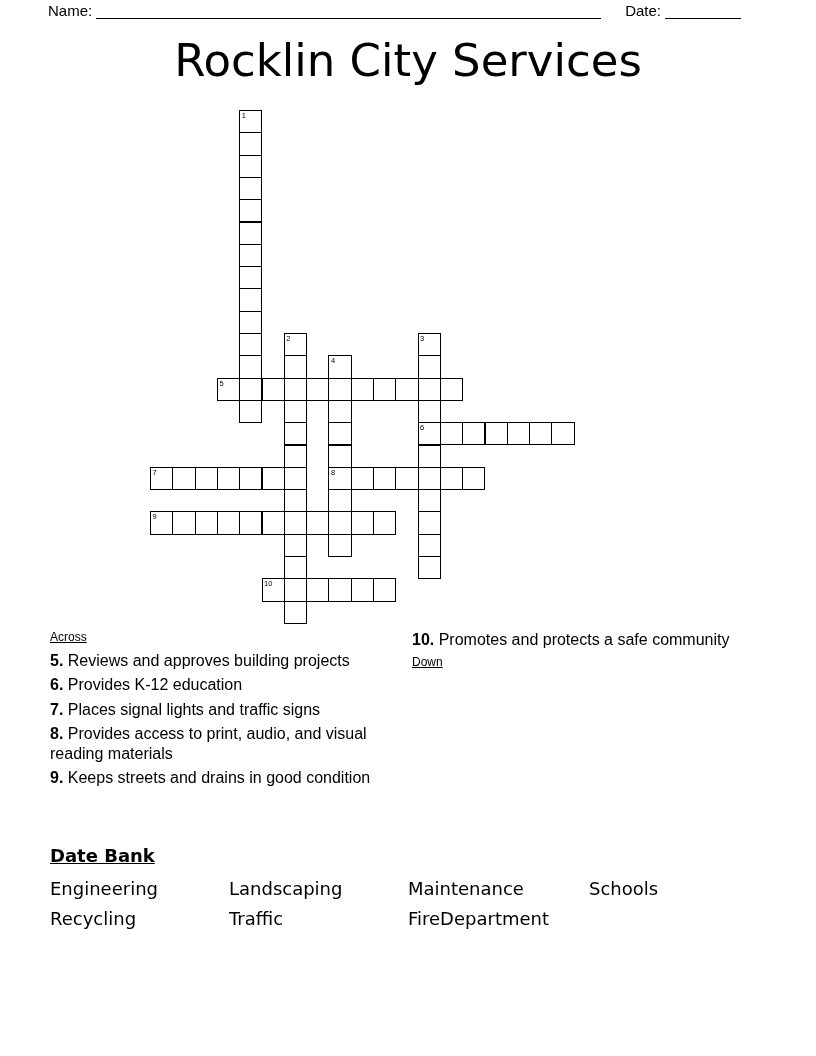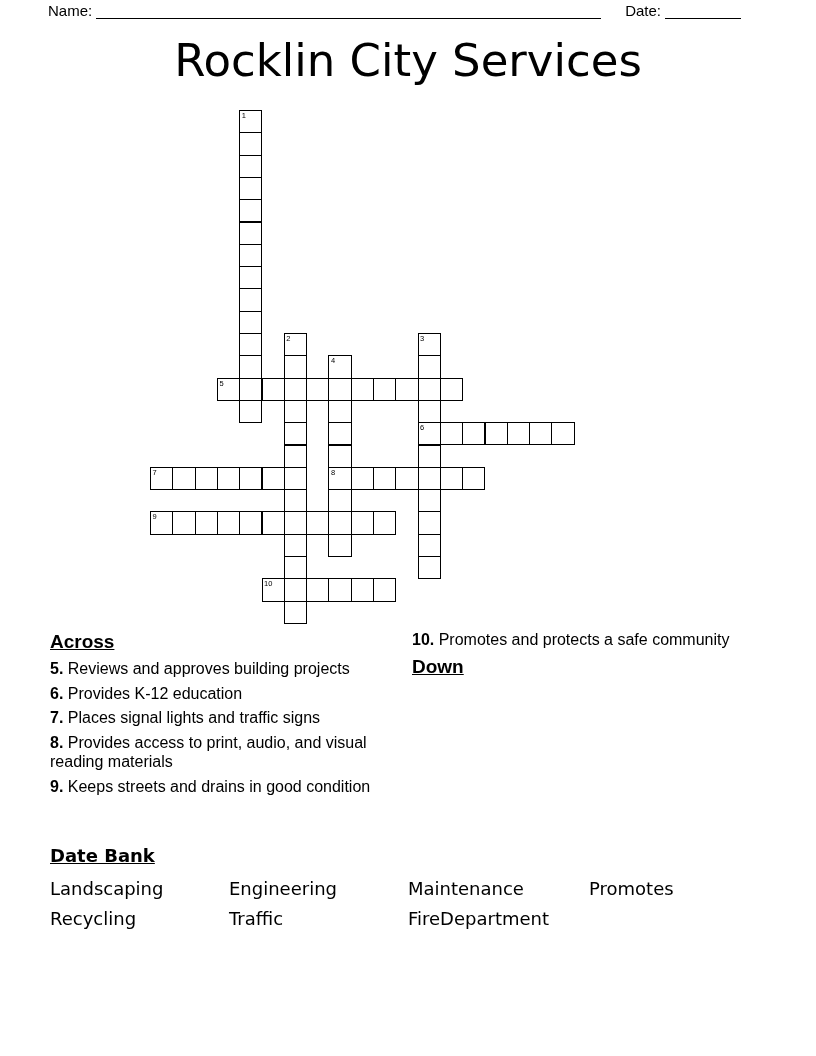--- a/index.html
+++ b/index.html
@@ -20,21 +20,21 @@
 
   
   .grid { position:absolute; left:150px; top:110px; width:430px; height:520px; }
   .cell { position:absolute; width:23.3px; height:23.3px; border:1px solid #000; background:#fff; }
   .cellnum { position:absolute; top:0; left:1.5px; font-size:7.5px; line-height:9px; font-family:"Liberation Sans", sans-serif; }
 
   
   .clues-col { position:absolute; top:630px; font-size:16px; line-height:1.22; }
   .clues-left { left:50px; width:342px; }
   .clues-right { left:412px; width:334px; }
-  .clue-header { font-weight:bold; text-decoration:underline; font-size:19px; margin-bottom:6px; }
+  .clue-header { font-weight:normal; text-decoration:underline; font-size:12px; margin-bottom:6px; }
   .clues-right .clue-header { margin-top:3px; }
   .clue { margin-bottom:5px; }
   .clue b { font-weight:bold; }
 
   
   .wordbank { position:absolute; left:50px; top:845px; width:716px; font-family:"DejaVu Sans", sans-serif; }
   .wb-header { font-size:18px; font-weight:bold; text-decoration:underline; margin-bottom:13px; }
   .wb-grid { display:grid; grid-template-columns:179px 179px 181px 1fr; row-gap:10px; font-size:18px; line-height:1.1; }
 </style>
 </head>
@@ -173,23 +173,23 @@
   <div class="clues-col clues-right">
     <div id="across-overflow">
         <p class="clue"><b>10. </b>Promotes and protects a safe community</p>
       </div>
     <div class="clue-header">Down</div>
   </div>
 
   <div class="wordbank">
     <div class="wb-header">Date Bank</div>
     <div class="wb-grid" id="wb-grid">
+        <span class="wb-word">Engineering</span>
         <span class="wb-word">Landscaping</span>
-        <span class="wb-word">Engineering</span>
         <span class="wb-word">Maintenance</span>
-        <span class="wb-word">Promotes</span>
+        <span class="wb-word">Schools</span>
         <span class="wb-word">Recycling</span>
         <span class="wb-word">Traffic</span>
         <span class="wb-word">FireDepartment</span>
       </div>
   </div>
 
 </div>
 
 </body></html>

